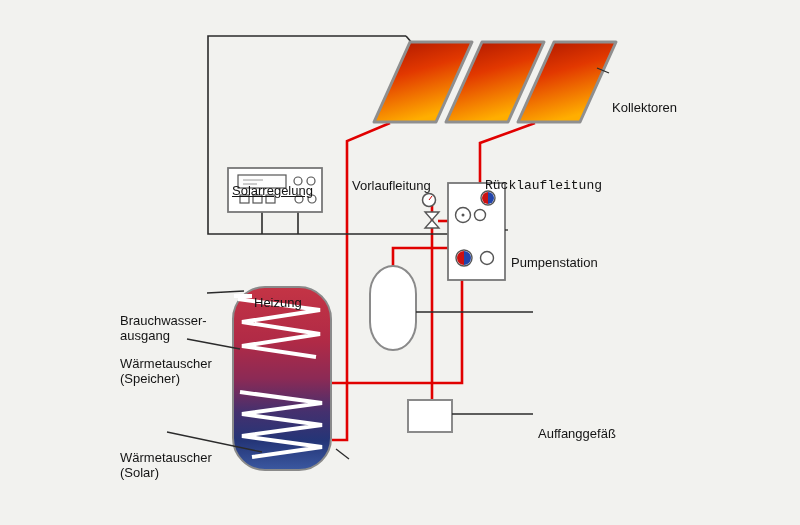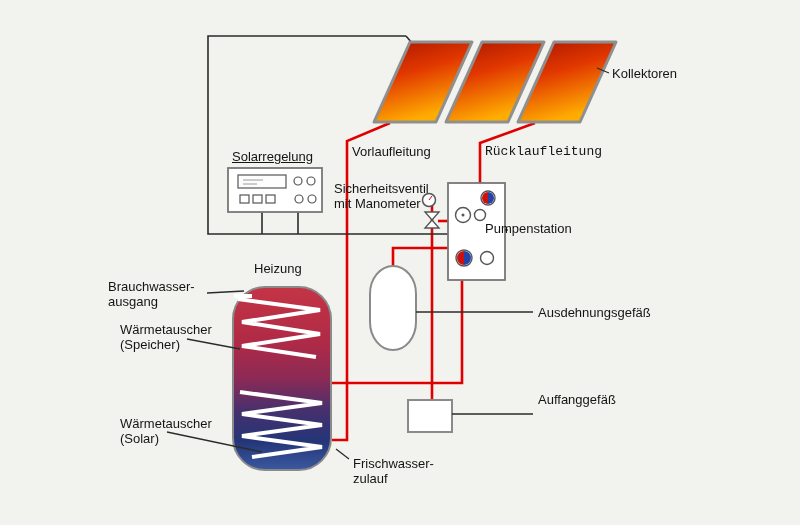--- a/index.html
+++ b/index.html
@@ -10,20 +10,21 @@
     overflow:hidden;
     font-family:"Liberation Sans",sans-serif;
   }
   svg{position:absolute;left:0;top:0;}
   .lbl{
     position:absolute;
     font-size:13px;
     line-height:15px;
     color:#141414;
     white-space:nowrap;
+    margin-top:34px;
   }
 </style>
 </head>
 <body>
 
 <div id="canvas">
 
   <svg width="800" height="525" viewBox="0 0 800 525">
     <defs>
       <linearGradient id="collGrad" x1="0" y1="0" x2="0.35" y2="1">
@@ -125,46 +126,37 @@
   </svg>
 
   <div class="lbl" style="left:612px;top:66px;">Kollektoren</div>
 
   <div class="lbl" style="left:232px;top:149px;text-decoration:underline;">Solarregelung</div>
 
   <div class="lbl" style="left:352px;top:144px;">Vorlaufleitung</div>
 
   <div class="lbl" style="left:485px;top:144px;font-family:Liberation Mono, monospace;">Rücklaufleitung</div>
 
-  <div class="lbl" style="left:334px;top:181px;">
-    <div>Sicherheitsventil</div>
-    <div>mit Manometer</div>
-  </div>
 
-  <div class="lbl" style="left:485px;top:221px;">Pumpenstation</div>
+  <div class="lbl" style="left:511px;top:221px;">Pumpenstation</div>
 
   <div class="lbl" style="left:254px;top:261px;">Heizung</div>
 
-  <div class="lbl" style="left:108px;top:279px;">
+  <div class="lbl" style="left:120px;top:279px;">
     <div>Brauchwasser-</div>
     <div>ausgang</div>
   </div>
 
   <div class="lbl" style="left:120px;top:322px;">
     <div>Wärmetauscher</div>
     <div>(Speicher)</div>
   </div>
 
   <div class="lbl" style="left:120px;top:416px;">
     <div>Wärmetauscher</div>
     <div>(Solar)</div>
   </div>
 
-  <div class="lbl" style="left:538px;top:305px;">Ausdehnungsgefäß</div>
 
   <div class="lbl" style="left:538px;top:392px;">Auffanggefäß</div>
 
-  <div class="lbl" style="left:353px;top:456px;">
-    <div>Frischwasser-</div>
-    <div>zulauf</div>
-  </div>
 
 </div>
 
 </body></html>

